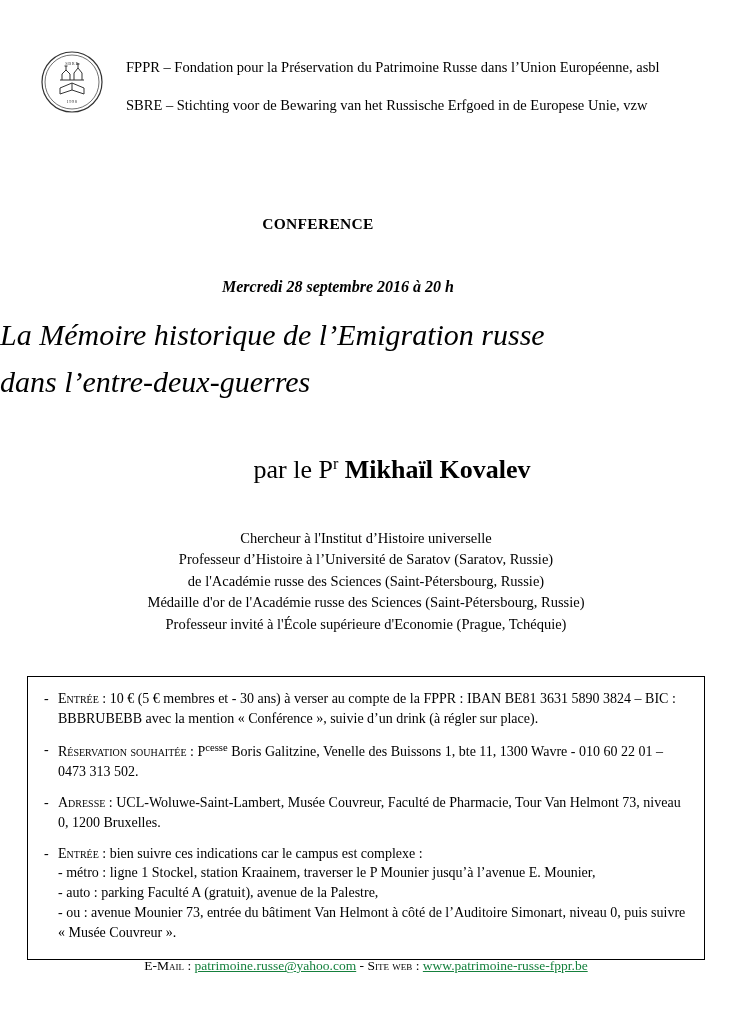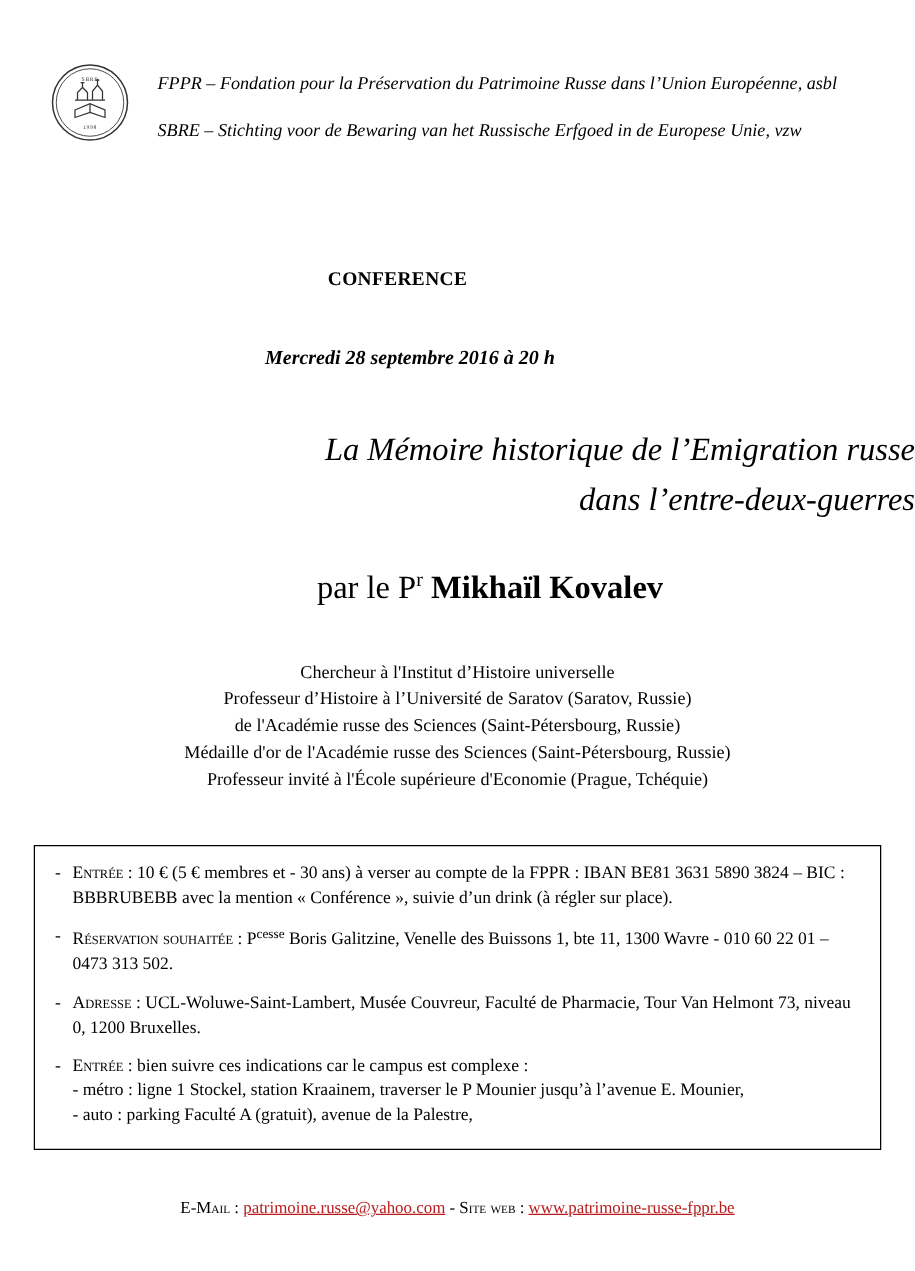--- a/index.html
+++ b/index.html
@@ -36,21 +36,20 @@
   .logo {
     width: 64px;
     height: 64px;
     flex: 0 0 64px;
     margin-top: 2px;
     margin-left: 4px;
   }
   .header-lines {
     margin-left: 22px;
     padding-top: 10px;
-    font-style: italic;
   }
   .header-line {
     font-size: 14.5px;
     line-height: 1.35;
     white-space: nowrap;
   }
   .header-line.second {
     margin-top: 18px;
   }
 
@@ -61,35 +60,35 @@
     left: 0;
     width: 636px;
     text-align: center;
     font-weight: bold;
     font-size: 15.5px;
     letter-spacing: 0.3px;
   }
   .date-line {
     position: absolute;
     top: 278px;
-    left: 8px;
+    left: 18px;
     width: 640px;
     text-align: center;
     font-weight: bold;
     font-style: italic;
     font-size: 16px;
   }
   .talk-title {
     position: absolute;
-    top: 340px;
-    left: 0;
-    width: 732px;
-    text-align: right;
+    top: 312px;
+    left: 0;
+    width: 732px;
+    text-align: left;
     font-style: italic;
-    font-size: 26px;
+    font-size: 30px;
     line-height: 1.55;
   }
   .speaker {
     position: absolute;
     top: 455px;
     left: 0;
     width: 732px;
     text-align: center;
     font-size: 26px;
     padding-left: 26px;
@@ -156,21 +155,21 @@
   .footer {
     position: absolute;
     bottom: 40px;
     left: 0;
     width: 732px;
     text-align: center;
     font-size: 13.5px;
     line-height: 1.6;
   }
   .footer a, .link {
-    color: #b91c1c;
+    color: #15803d;
     text-decoration: underline;
   }
   .footer .line2 { margin-top: 2px; }
 </style>
 </head>
 <body>
 
 <div class="page">
 
   <div class="header">
@@ -236,20 +235,21 @@
     <div class="info-item">
       <span class="dash">-</span>
       <span class="sc">Adresse</span><span> : UCL-Woluwe-Saint-Lambert, Musée Couvreur, Faculté de Pharmacie, Tour Van Helmont 73, niveau 0, 1200 Bruxelles.</span>
     </div>
 
     <div class="info-item">
       <span class="dash">-</span>
       <span class="sc">Entrée</span><span> : bien suivre ces indications car le campus est complexe :</span>
       <span class="subline">- métro : ligne 1 Stockel, station Kraainem, traverser le P Mounier jusqu’à l’avenue E. Mounier,</span>
       <span class="subline">- auto : parking Faculté A (gratuit), avenue de la Palestre,</span>
+      <span class="subline">- ou : avenue Mounier 73, entrée du bâtiment Van Helmont à côté de l’Auditoire Simonart, niveau 0, puis suivre « Musée Couvreur ».</span>
     </div>
 
   </div>
 
   <div class="footer">
     <div class="line2">
       <span class="sc">E-Mail</span><span> : </span><a class="link" href="#">patrimoine.russe@yahoo.com</a><span> - </span><span class="sc">Site web</span><span> : </span><a class="link" href="#">www.patrimoine-russe-fppr.be</a>
     </div>
   </div>
 

